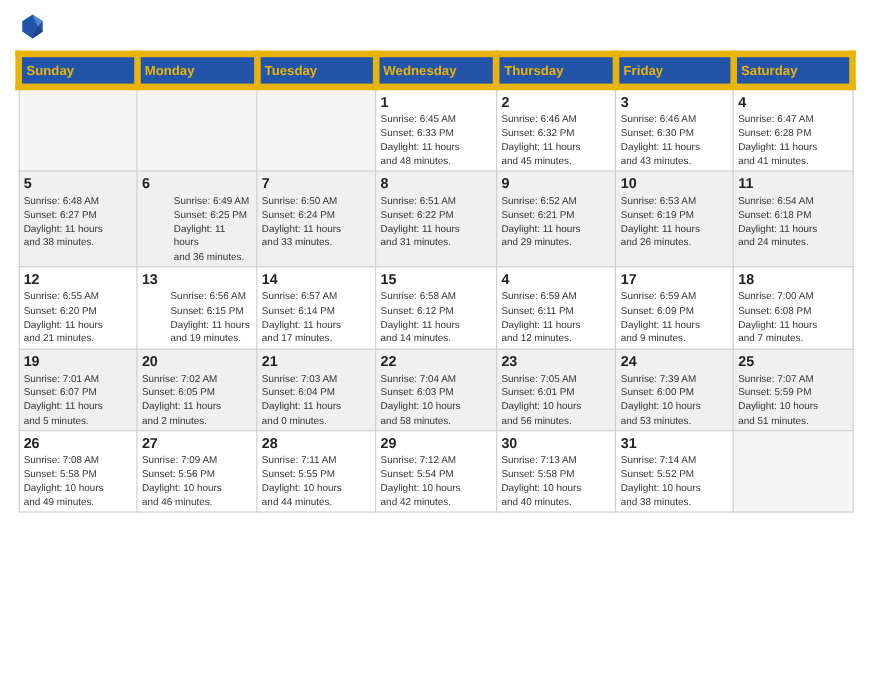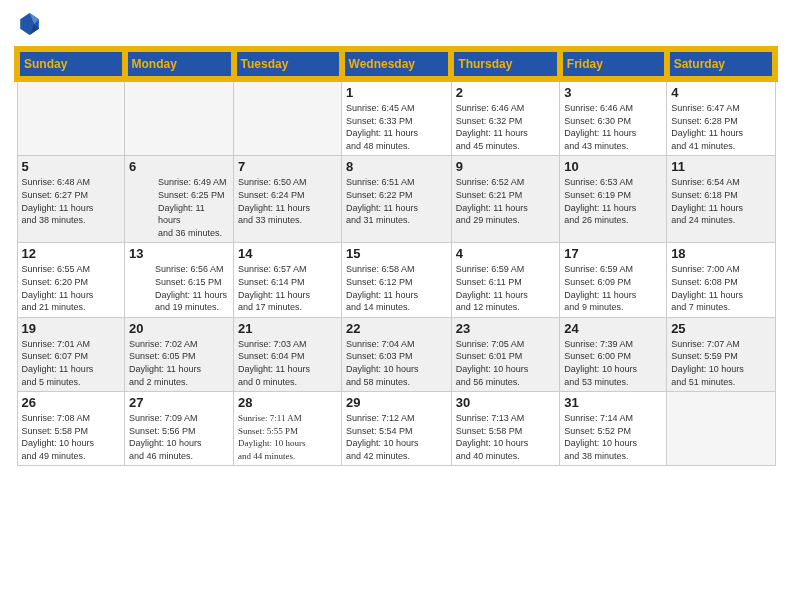--- a/index.html
+++ b/index.html
@@ -332,21 +332,21 @@
           </td>
           <td>
             <div class="day-number">27</div>
             <div class="day-info" style="white-space: pre-line;">Sunrise: 7:09 AM
 Sunset: 5:56 PM
 Daylight: 10 hours
 and 46 minutes.</div>
           </td>
           <td>
             <div class="day-number">28</div>
-            <div class="day-info" style="white-space: pre-line; font-family: Liberation Serif, serif;">Sunrise: 7:11 AM
+            <div class="day-info" style="white-space: pre-line;">Sunrise: 7:11 AM
 Sunset: 5:55 PM
 Daylight: 10 hours
 and 44 minutes.</div>
           </td>
           <td>
             <div class="day-number">29</div>
             <div class="day-info" style="white-space: pre-line;">Sunrise: 7:12 AM
 Sunset: 5:54 PM
 Daylight: 10 hours
 and 42 minutes.</div>

